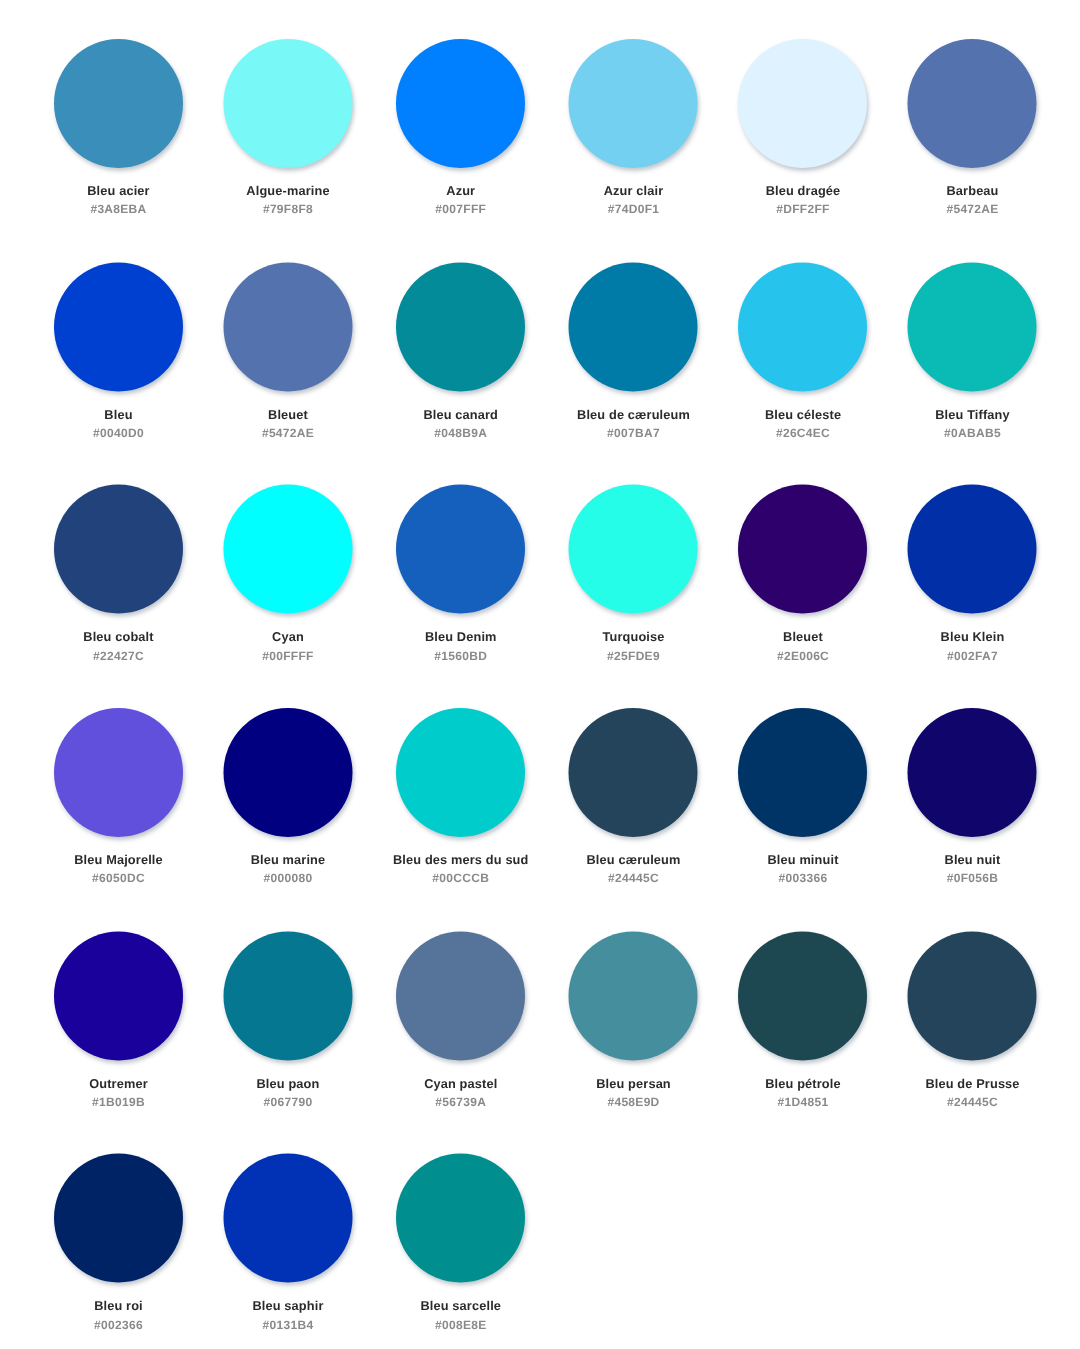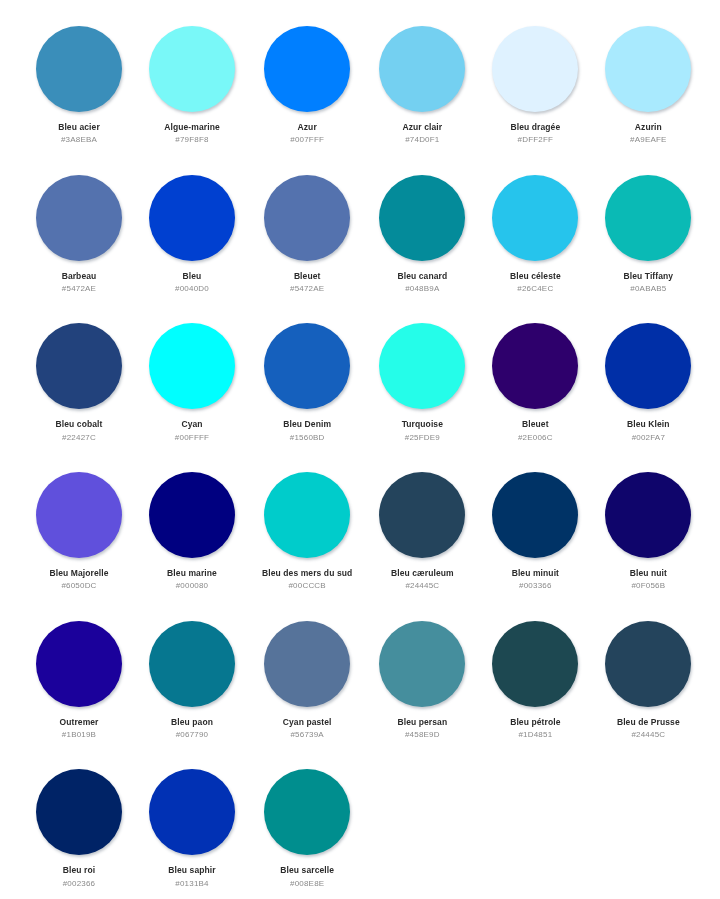--- a/index.html
+++ b/index.html
@@ -57,21 +57,21 @@
     color: #2b2b2b;
     letter-spacing: 0.1px;
     text-align: center;
     line-height: 1.1;
     white-space: nowrap;
   }
 
   .swatch-hex {
     margin-top: 4px;
     font-size: 8px;
-    font-weight: normal;
+    font-weight: bold;
     color: #8a8a8a;
     letter-spacing: 0.2px;
     text-align: center;
     line-height: 1.1;
     white-space: nowrap;
   }
 </style>
 </head>
 <body>
 
@@ -96,45 +96,45 @@
         <div class="swatch-circle" style="background-color: rgb(116, 208, 241);"></div>
         <div class="swatch-label">Azur clair</div>
         <div class="swatch-hex">#74D0F1</div>
       </div>
       <div class="swatch-cell">
         <div class="swatch-circle" style="background-color: rgb(223, 242, 255);"></div>
         <div class="swatch-label">Bleu dragée</div>
         <div class="swatch-hex">#DFF2FF</div>
       </div>
       <div class="swatch-cell">
-        <div class="swatch-circle" style="background-color: rgb(169, 234, 254);"></div>
-        <div class="swatch-label">Azurin</div>
-        <div class="swatch-hex">#A9EAFE</div>
-      </div>
-      <div class="swatch-cell">
         <div class="swatch-circle" style="background-color: rgb(84, 114, 174);"></div>
         <div class="swatch-label">Barbeau</div>
         <div class="swatch-hex">#5472AE</div>
       </div>
       <div class="swatch-cell">
         <div class="swatch-circle" style="background-color: rgb(0, 64, 208);"></div>
         <div class="swatch-label">Bleu</div>
         <div class="swatch-hex">#0040D0</div>
       </div>
       <div class="swatch-cell">
         <div class="swatch-circle" style="background-color: rgb(84, 114, 174);"></div>
         <div class="swatch-label">Bleuet</div>
         <div class="swatch-hex">#5472AE</div>
       </div>
       <div class="swatch-cell">
         <div class="swatch-circle" style="background-color: rgb(4, 139, 154);"></div>
         <div class="swatch-label">Bleu canard</div>
         <div class="swatch-hex">#048B9A</div>
       </div>
       <div class="swatch-cell">
+        <div class="swatch-circle" style="background-color: rgb(0, 123, 167);"></div>
+        <div class="swatch-label">Bleu de cæruleum</div>
+        <div class="swatch-hex">#007BA7</div>
+      </div>
+      <div class="swatch-cell">
         <div class="swatch-circle" style="background-color: rgb(38, 196, 236);"></div>
         <div class="swatch-label">Bleu céleste</div>
         <div class="swatch-hex">#26C4EC</div>
       </div>
       <div class="swatch-cell">
         <div class="swatch-circle" style="background-color: rgb(10, 186, 181);"></div>
         <div class="swatch-label">Bleu Tiffany</div>
         <div class="swatch-hex">#0ABAB5</div>
       </div>
       <div class="swatch-cell">

